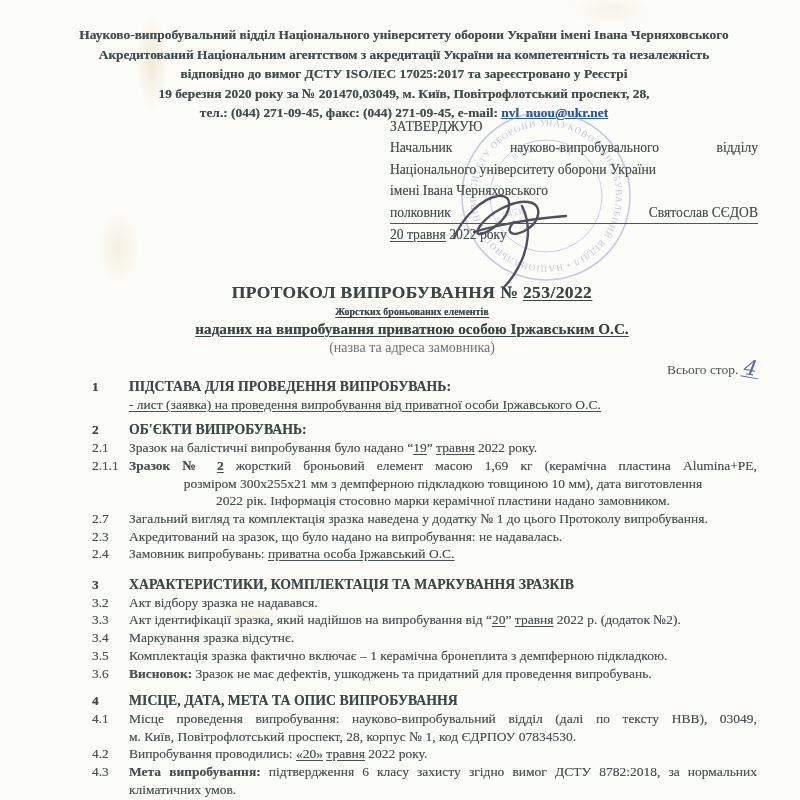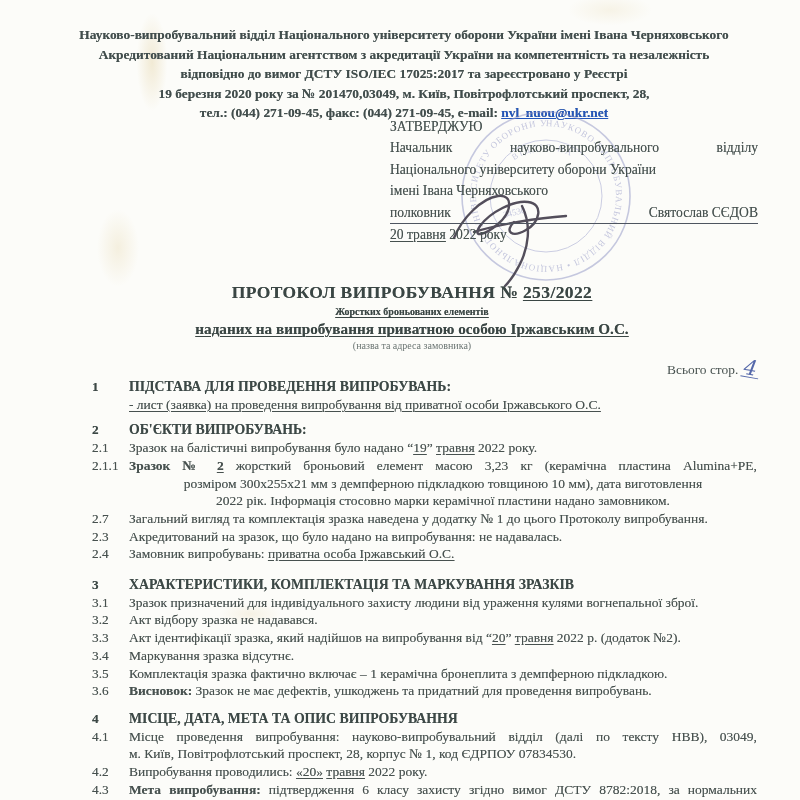--- a/index.html
+++ b/index.html
@@ -41,21 +41,21 @@
   .approval .just{text-align:justify;text-align-last:justify;}
   .approval .sig-row{display:flex;justify-content:space-between;border-bottom:1.2px solid #4e5560;}
 
   .stamp{position:absolute;left:458px;top:108px;width:176px;height:176px;opacity:.5;pointer-events:none;}
   .signature{position:absolute;left:448px;top:176px;width:180px;height:112px;pointer-events:none;}
 
   .title-block{position:absolute;top:282px;left:0;right:0;text-align:center;color:#3a4644;padding-left:24px;}
   .title-block .t1{font-size:17.5px;font-weight:bold;letter-spacing:.4px;text-shadow:0 0 .5px rgba(58,70,68,.6);}
   .title-block .t2{font-size:10px;font-weight:bold;margin-top:3px;text-shadow:0 0 .5px rgba(58,70,68,.6);}
   .title-block .t3{font-size:15.2px;font-weight:bold;margin-top:3px;text-shadow:0 0 .5px rgba(58,70,68,.6);}
-  .title-block .cap{font-size:10px;margin-top:2px;color:#6a7472;}
+  .title-block .cap{font-size:14px;margin-top:2px;color:#6a7472;}
 
   .pages{position:absolute;top:358px;right:40px;font-size:13.4px;color:#47514f;}
   .hand4{
     display:inline-block;font-family:"DejaVu Serif",serif;font-style:italic;
     font-size:21px;color:#5568aa;transform:rotate(10deg) translateY(1px);
     border-bottom:1.6px solid #5568aa;padding:0 3px 0 2px;line-height:18px;
   }
 
   .doc-body{position:absolute;top:378px;left:92px;right:43px;font-size:13.5px;line-height:17.7px;}
   .item{display:grid;grid-template-columns:37px 1fr;}
@@ -145,45 +145,41 @@
       <div class="num">2</div>
       <div class="txt">ОБ'ЄКТИ ВИПРОБУВАНЬ:</div>
     </div>
     <div class="item">
       <div class="num">2.1</div>
       <div class="txt"><span>Зразок на балістичні випробування було надано “</span><span class="u">19</span><span>” </span><span class="u">травня</span><span> 2022 року.</span></div>
     </div>
     <div class="item">
       <div class="num">2.1.1</div>
       <div class="txt">
-        <div class="jline"><b>Зразок № </b><b class="u">2</b><span> жорсткий броньовий елемент масою 3,23 кг (керамічна пластина Alumina+PE,</span></div>
+        <div class="jline"><b>Зразок № </b><b class="u">2</b><span> жорсткий броньовий елемент масою 1,69 кг (керамічна пластина Alumina+PE,</span></div>
         <div class="cline">розміром 300х255х21 мм з демпферною підкладкою товщиною 10 мм), дата виготовлення</div>
         <div class="cline">2022 рік. Інформація стосовно марки керамічної пластини надано замовником.</div>
       </div>
     </div>
     <div class="item">
       <div class="num">2.7</div>
       <div class="txt">Загальний вигляд та комплектація зразка наведена у додатку № 1 до цього Протоколу випробування.</div>
     </div>
     <div class="item">
       <div class="num">2.3</div>
       <div class="txt">Акредитований на зразок, що було надано на випробування: не надавалась.</div>
     </div>
     <div class="item">
       <div class="num">2.4</div>
       <div class="txt"><span>Замовник випробувань: </span><span class="u">приватна особа Іржавський О.С.</span></div>
     </div>
 
     <div class="item sec-head gap13">
       <div class="num">3</div>
       <div class="txt">ХАРАКТЕРИСТИКИ, КОМПЛЕКТАЦІЯ ТА МАРКУВАННЯ ЗРАЗКІВ</div>
-    </div>
-    <div class="item">
-      <div class="num">3.1</div>
-      <div class="txt">Зразок призначений для індивідуального захисту людини від ураження кулями вогнепальної зброї.</div>
     </div>
     <div class="item">
       <div class="num">3.2</div>
       <div class="txt">Акт відбору зразка не надавався.</div>
     </div>
     <div class="item">
       <div class="num">3.3</div>
       <div class="txt"><span>Акт ідентифікації зразка, який надійшов на випробування від “</span><span class="u">20</span><span>” </span><span class="u">травня</span><span> 2022 р. (додаток №2).</span></div>
     </div>
     <div class="item">

